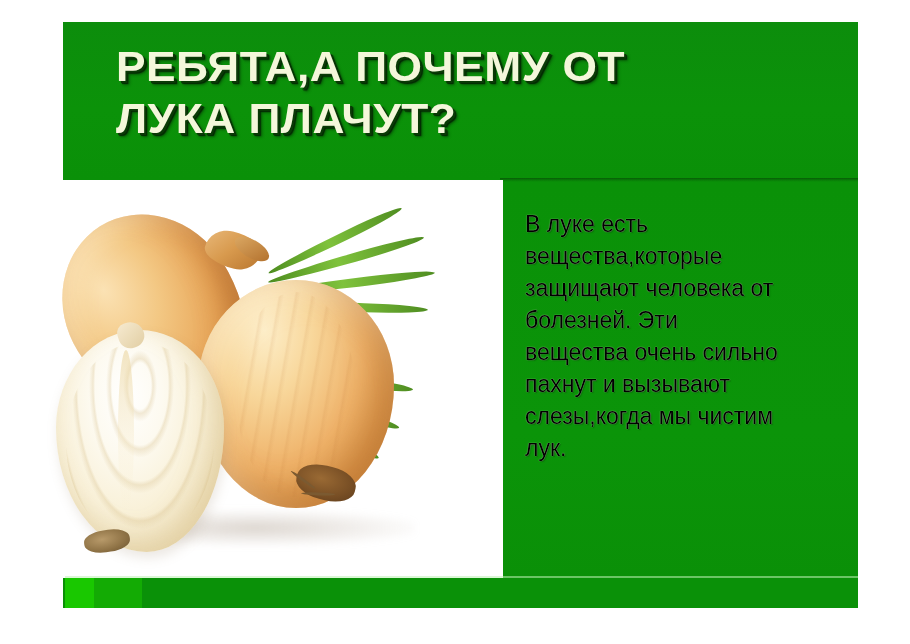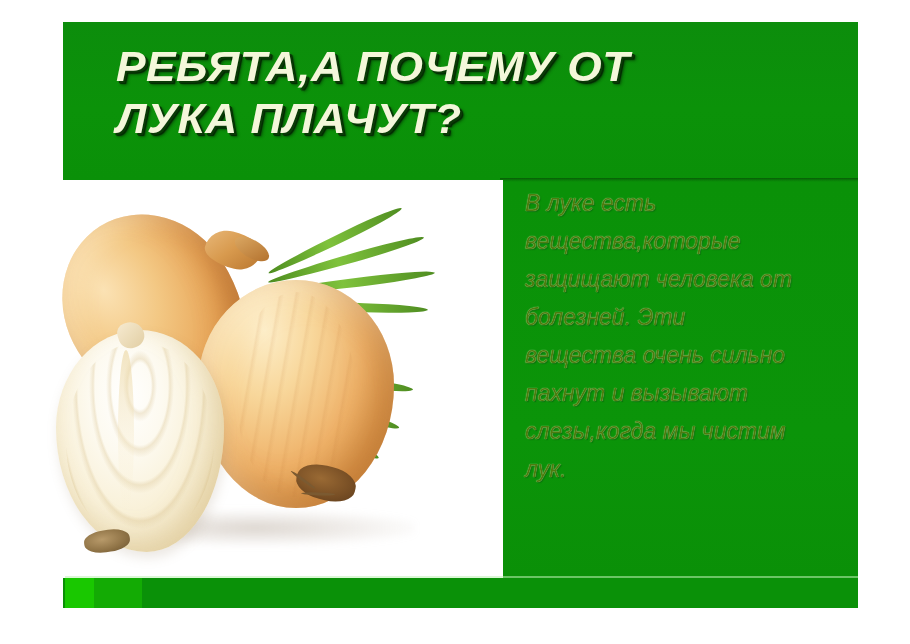--- a/index.html
+++ b/index.html
@@ -13,21 +13,20 @@
     height: 644px;
     overflow: hidden;
     font-family: "Liberation Sans", sans-serif;
   }
 
   .slide-canvas {
     position: relative;
     width: 910px;
     height: 644px;
     background: #ffffff;
-    font-style: italic;
   }
 
   
   .green-panel {
     position: absolute;
     left: 63px;
     top: 22px;
     width: 795px;
     height: 586px;
     background: #0a9108;
@@ -256,27 +255,27 @@
     height: 22px;
     border-radius: 45%;
     background: radial-gradient(ellipse at 40% 40%, #b89a6a 0%, #8e7245 60%, #6d5530 100%);
     transform: rotate(-8deg);
   }
 
   
   .body-text {
     position: absolute;
     left: 525px;
-    top: 184px;
+    top: 208px;
     width: 330px;
     margin: 0;
     font-family: "Liberation Sans", sans-serif;
     font-size: 23px;
-    line-height: 38px;
-    color: #4d7c0f;
+    line-height: 32px;
+    color: #000000;
     white-space: pre-line;
     text-shadow:
       0 0 1px rgba(225,255,210,0.95),
       1px 1px 1px rgba(6,72,6,0.55);
   }
 
   
   .accent-bar {
     position: absolute;
     left: 65px;

